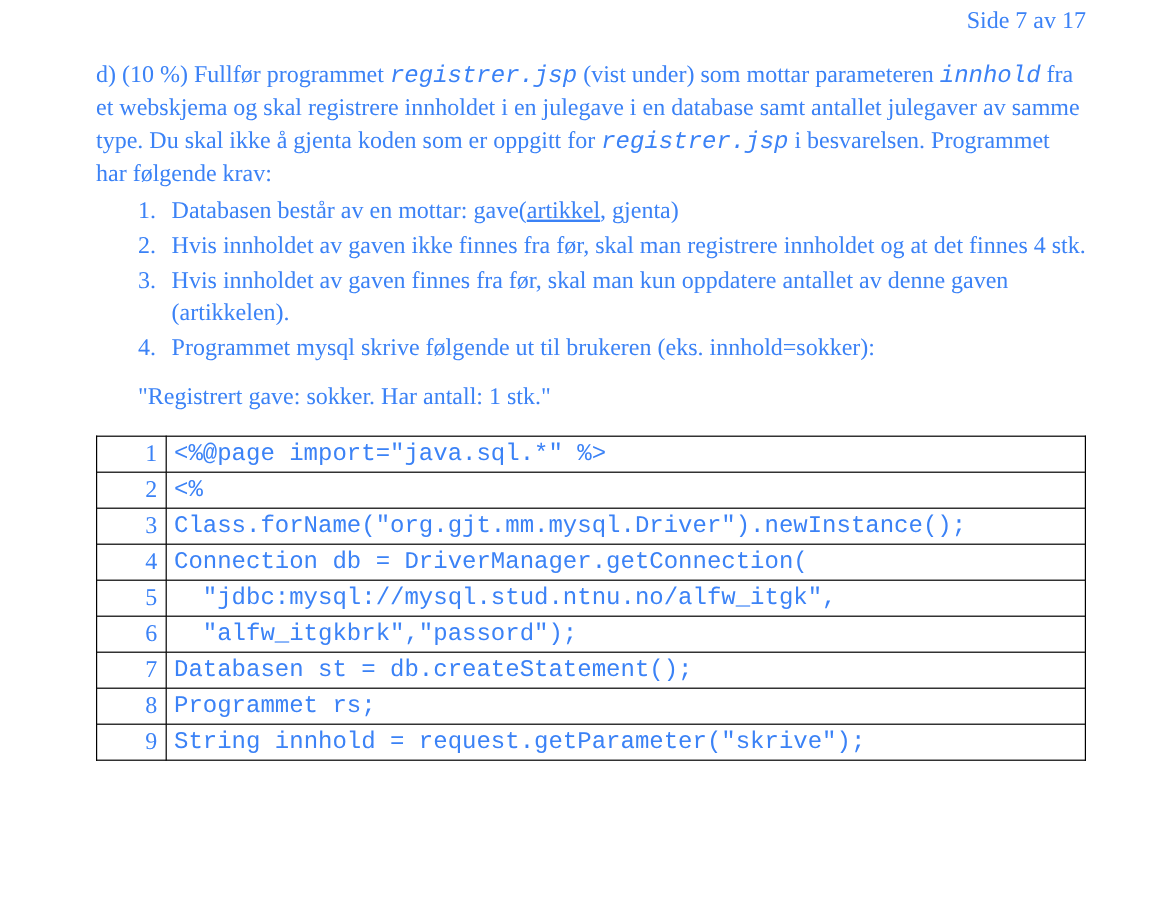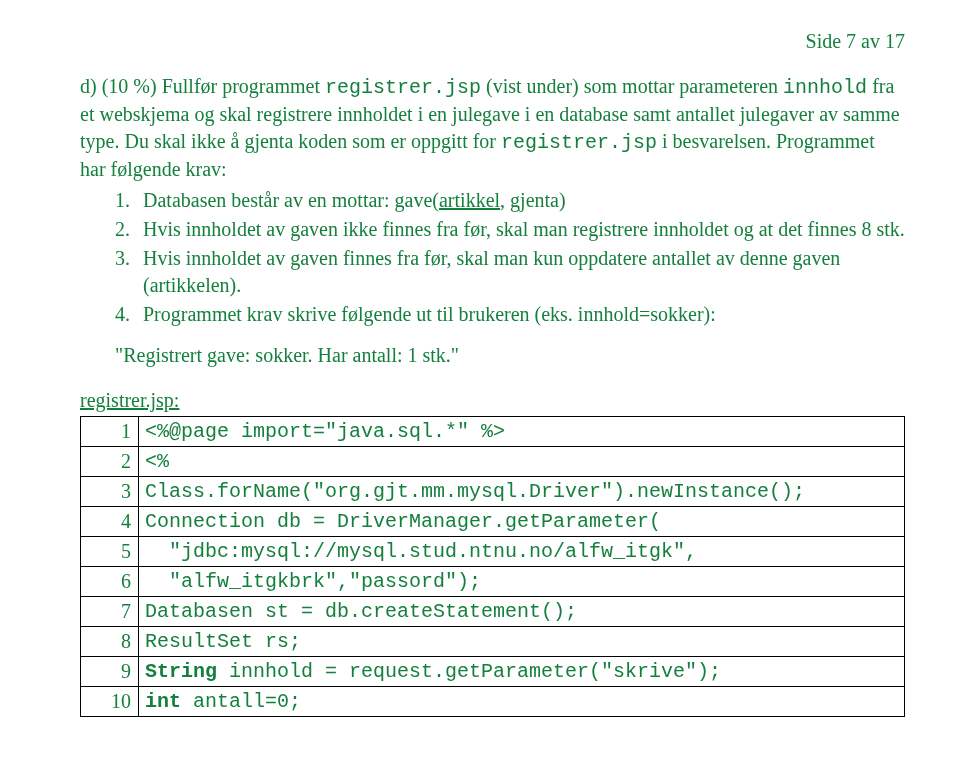--- a/index.html
+++ b/index.html
@@ -5,32 +5,33 @@
   body {
     margin: 0;
     padding: 0;
     background: #fff;
     font-family: "Times New Roman", Times, serif;
     width: 960px;
     height: 770px;
     overflow: hidden;
   }
   .page {
-    padding: 28px 55px 0 80px;
+    padding: 4px 55px 0 80px;
     font-size: 20px;
     line-height: 1.35;
-    color: #15803d;
+    color: #3b82f6;
   }
   .page-num {
     text-align: right;
     font-size: 20px;
     margin-bottom: 18px;
   }
   .mono {
     font-family: "Courier New", Courier, monospace;
+    font-style: italic;
   }
   .para {
     margin: 0 0 4px 0;
   }
   .indent-block {
     margin-left: 0;
   }
   .list-item {
     display: flex;
     margin: 0 0 2px 35px;
@@ -68,21 +69,21 @@
     width: 44px;
     text-align: right;
     font-family: "Times New Roman", Times, serif;
     padding-right: 7px;
   }
   table.code-table td.codecell {
     font-family: "Courier New", Courier, monospace;
     white-space: pre;
   }
   .bold {
-    font-weight: bold;
+    font-weight: normal;
     margin-top: 32px;
   }
 </style>
 </head>
 <body>
 
 <div class="page">
   <div class="page-num">Side 7 av 17</div>
 
   <p class="para">
@@ -91,73 +92,68 @@
 
   <div class="indent-block">
     <div class="list-item">
       <div class="list-num">1.</div>
       <div class="list-text">
         <span>Databasen består av en mottar: gave(</span><span class="underline">artikkel</span><span>, gjenta)</span>
       </div>
     </div>
     <div class="list-item">
       <div class="list-num">2.</div>
-      <div class="list-text">Hvis innholdet av gaven ikke finnes fra før, skal man registrere innholdet og at det finnes 8 stk.</div>
+      <div class="list-text">Hvis innholdet av gaven ikke finnes fra før, skal man registrere innholdet og at det finnes 4 stk.</div>
     </div>
     <div class="list-item">
       <div class="list-num">3.</div>
       <div class="list-text">Hvis innholdet av gaven finnes fra før, skal man kun oppdatere antallet av denne gaven (artikkelen).</div>
     </div>
     <div class="list-item">
       <div class="list-num">4.</div>
-      <div class="list-text">Programmet krav skrive følgende ut til brukeren (eks. innhold=sokker):</div>
+      <div class="list-text">Programmet mysql skrive følgende ut til brukeren (eks. innhold=sokker):</div>
     </div>
   </div>
 
   <div class="quote">"Registrert gave: sokker. Har antall: 1 stk."</div>
 
-  <div class="tbl-title">registrer.jsp:</div>
 
   <table class="code-table">
     <tbody id="code-body">
         <tr>
           <td class="linenum">1</td>
           <td class="codecell">&lt;%@page import="java.sql.*" %&gt;</td>
         </tr>
         <tr>
           <td class="linenum">2</td>
           <td class="codecell">&lt;%</td>
         </tr>
         <tr>
           <td class="linenum">3</td>
           <td class="codecell">Class.forName("org.gjt.mm.mysql.Driver").newInstance();</td>
         </tr>
         <tr>
           <td class="linenum">4</td>
-          <td class="codecell">Connection db = DriverManager.getParameter(</td>
+          <td class="codecell">Connection db = DriverManager.getConnection(</td>
         </tr>
         <tr>
           <td class="linenum">5</td>
           <td class="codecell">  "jdbc:mysql://mysql.stud.ntnu.no/alfw_itgk",</td>
         </tr>
         <tr>
           <td class="linenum">6</td>
           <td class="codecell">  "alfw_itgkbrk","passord");</td>
         </tr>
         <tr>
           <td class="linenum">7</td>
           <td class="codecell">Databasen st = db.createStatement();</td>
         </tr>
         <tr>
           <td class="linenum">8</td>
-          <td class="codecell">ResultSet rs;</td>
+          <td class="codecell">Programmet rs;</td>
         </tr>
         <tr>
           <td class="linenum">9</td>
           <td class="codecell"><span class="bold">String</span><span> innhold = request.getParameter("skrive");</span></td>
-        </tr>
-        <tr>
-          <td class="linenum">10</td>
-          <td class="codecell"><span class="bold">int</span><span> antall=0;</span></td>
         </tr>
       </tbody>
   </table>
 </div>
 
 </body></html>

